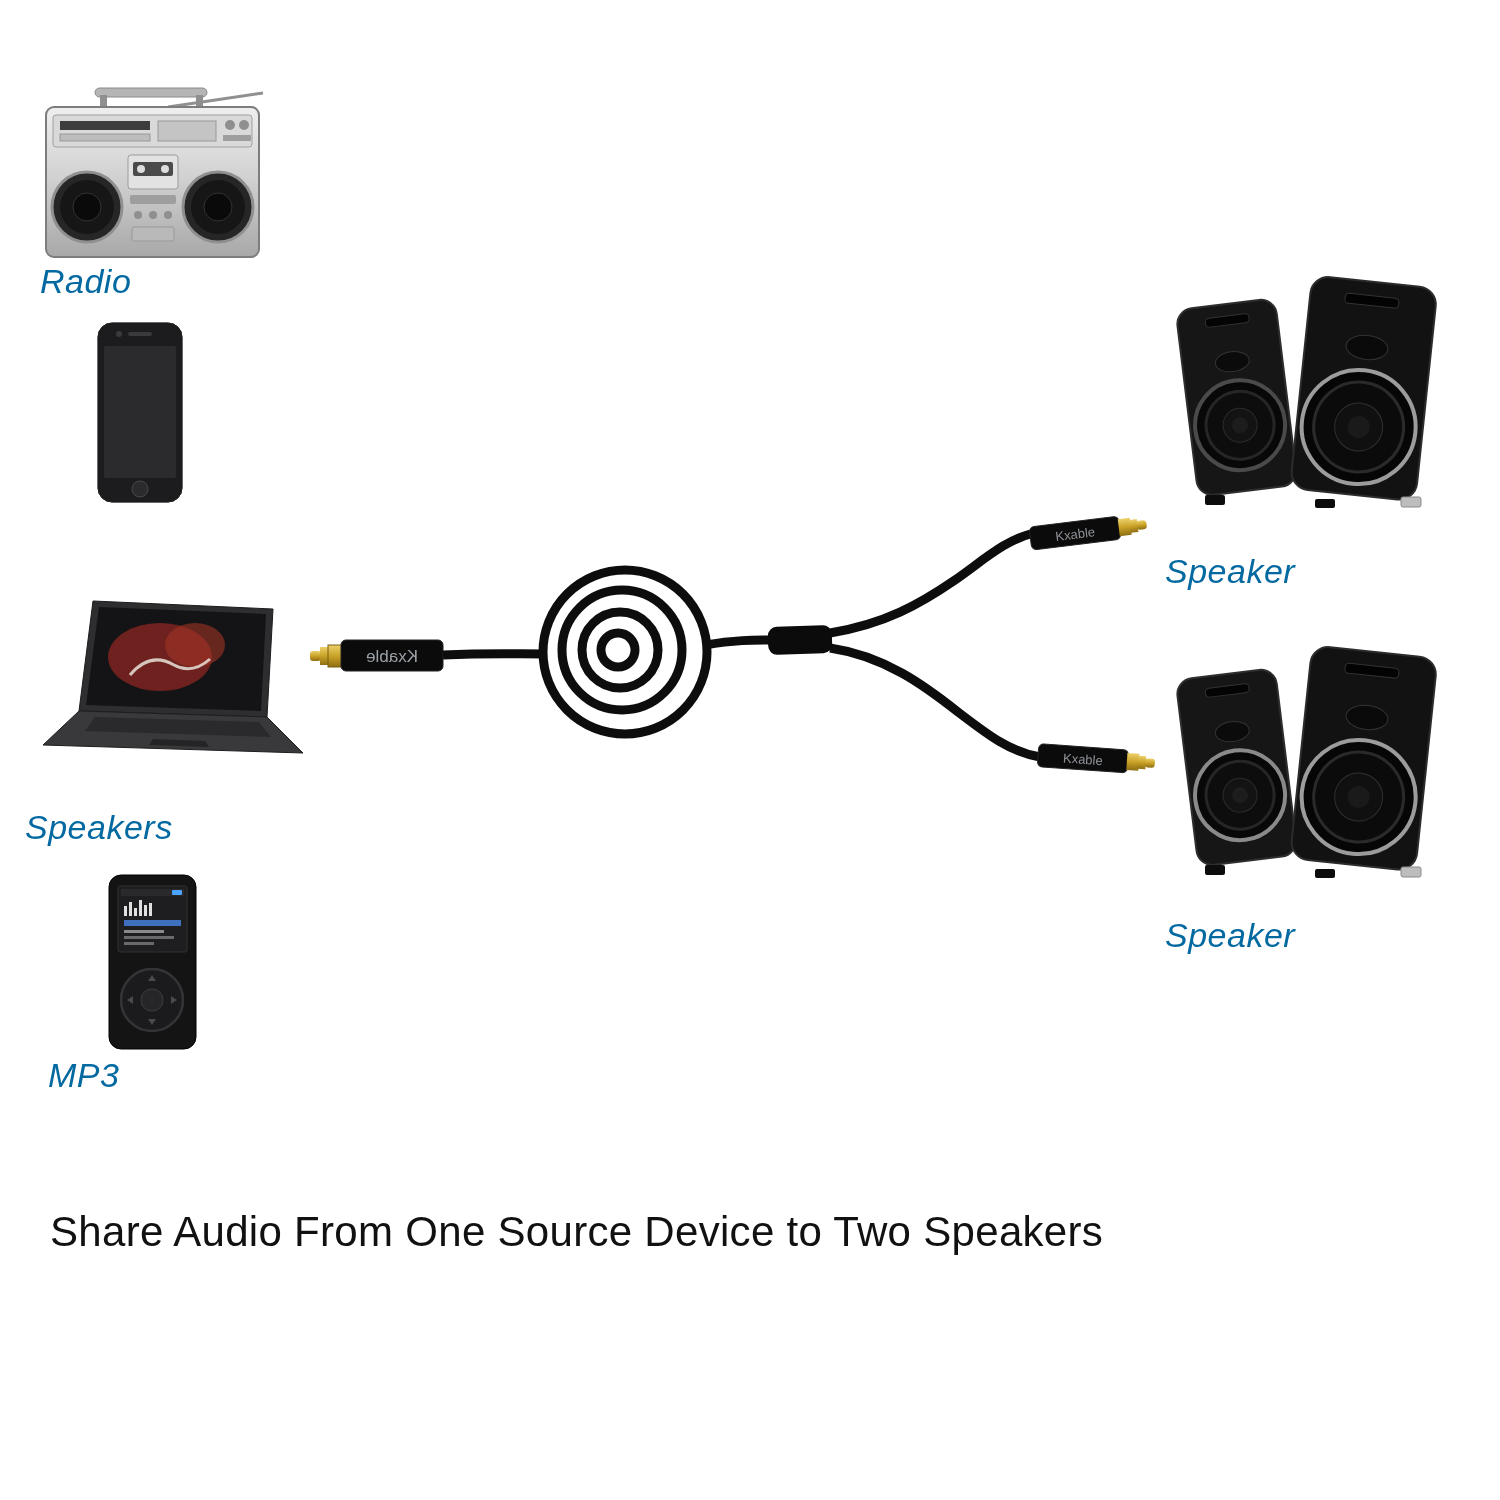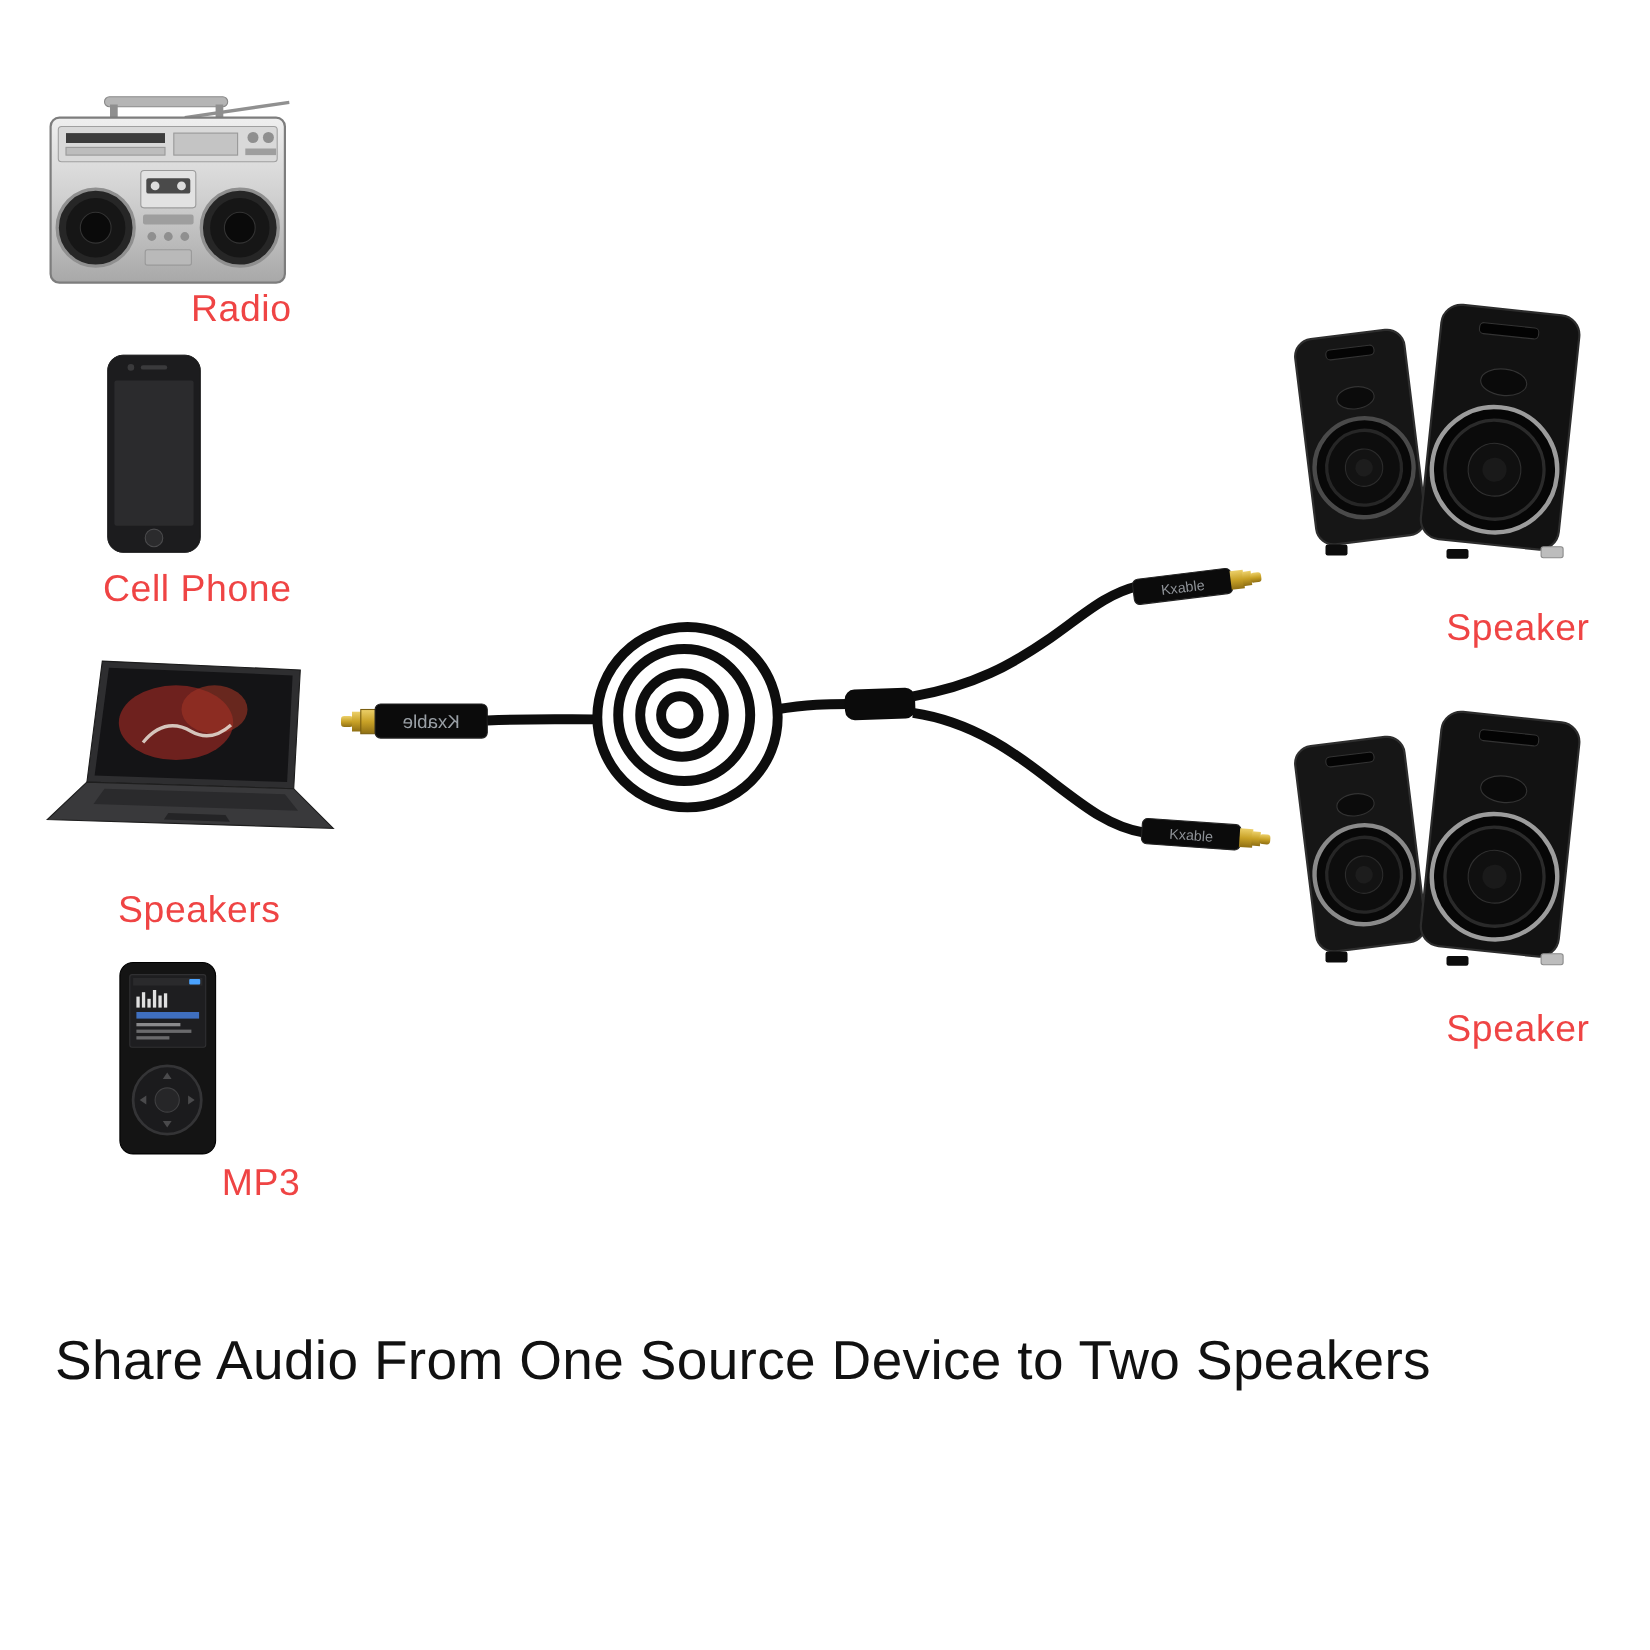--- a/index.html
+++ b/index.html
@@ -7,30 +7,31 @@
     position: relative;
     width: 1500px;
     height: 1500px;
     background: #ffffff;
     overflow: hidden;
     font-family: "Liberation Sans", sans-serif;
   }
   .abs { position: absolute; }
   .device-label {
     position: absolute;
-    text-align: right;
+    text-align: left;
+    font-style: italic;
     font-size: 34px;
-    color: #ef4444;
+    color: #0369a1;
     letter-spacing: 0.5px;
   }
   .caption {
     position: absolute;
     left: 50px;
     top: 1208px;
-    font-size: 50px;
+    font-size: 42px;
     font-weight: 400;
     color: #111111;
     letter-spacing: 0.3px;
   }
   svg { display: block; }
   svg text { font-family: "Liberation Sans", sans-serif; }
   .cable-layer { position: absolute; left: 0; top: 0; }
 </style>
 </head>
 <body>
@@ -131,21 +132,20 @@
   <div class="abs" style="left:95px; top:320px;">
     <svg width="90" height="185" viewBox="0 0 90 185">
       <rect x="3" y="3" width="84" height="179" rx="14" fill="#1c1c1e" stroke="#000000"></rect>
       <rect x="3" y="3" width="84" height="179" rx="14" fill="none" stroke="#3a3a3c" stroke-width="1" opacity="0.6"></rect>
       <rect x="9" y="26" width="72" height="132" rx="2" fill="#2b2b2d"></rect>
       <rect x="33" y="12" width="24" height="4" rx="2" fill="#3a3a3c"></rect>
       <circle cx="24" cy="14" r="3" fill="#3a3a3c"></circle>
       <circle cx="45" cy="169" r="8" fill="#2b2b2d" stroke="#4a4a4c"></circle>
     </svg>
   </div>
-  <div class="device-label" style="left:15px; top:516px; width:250px;">Cell Phone</div>
 
   <div class="abs" style="left:35px; top:595px;">
     <svg width="280" height="185" viewBox="0 0 280 185">
       <polygon points="58,6 238,14 232,122 44,116" fill="#2e2e30" stroke="#1c1c1c"></polygon>
       <polygon points="64,12 231,19 226,116 51,110" fill="#141416"></polygon>
       <ellipse cx="125" cy="62" rx="52" ry="34" fill="#7e2320" opacity="0.85"></ellipse>
       <ellipse cx="160" cy="50" rx="30" ry="22" fill="#a03425" opacity="0.6"></ellipse>
       <path d="M95,80 q20,-24 44,-10 q18,10 36,-6" stroke="#e8e2d8" stroke-width="3" fill="none" opacity="0.85"></path>
       <polygon points="44,116 232,122 268,158 8,150" fill="#39393b" stroke="#1e1e1e"></polygon>
       <polygon points="60,122 224,127 236,142 50,136" fill="#2a2a2c"></polygon>

